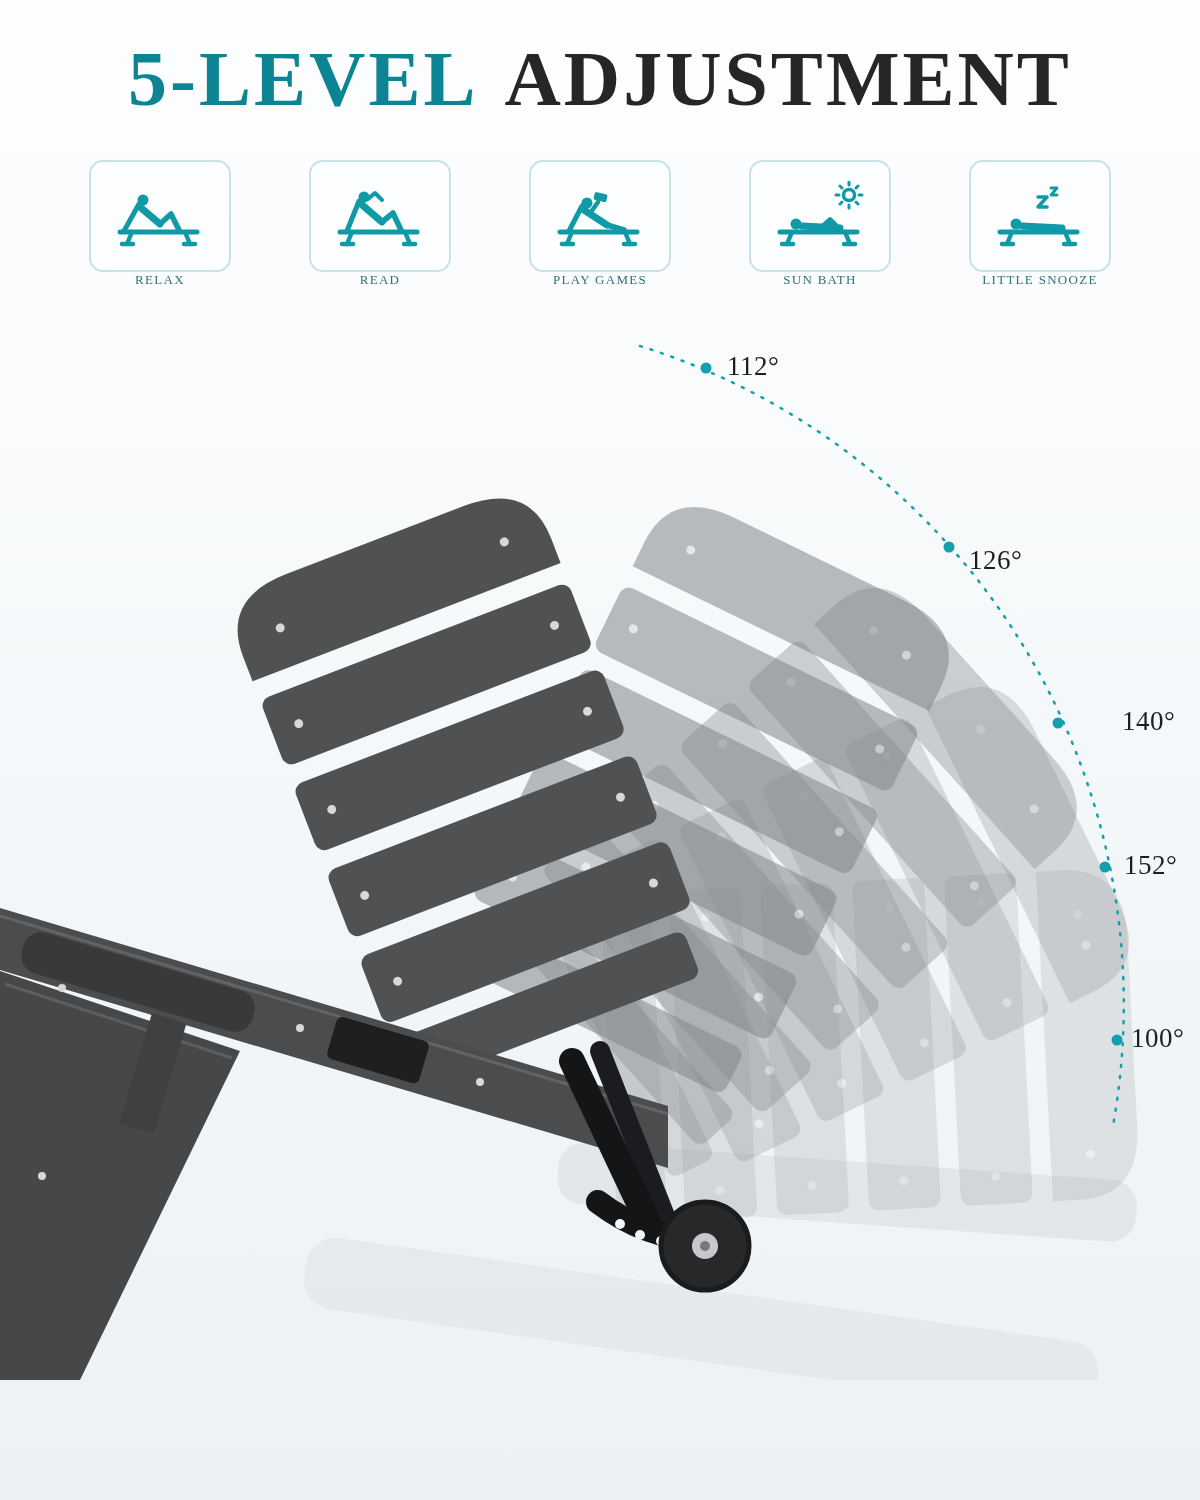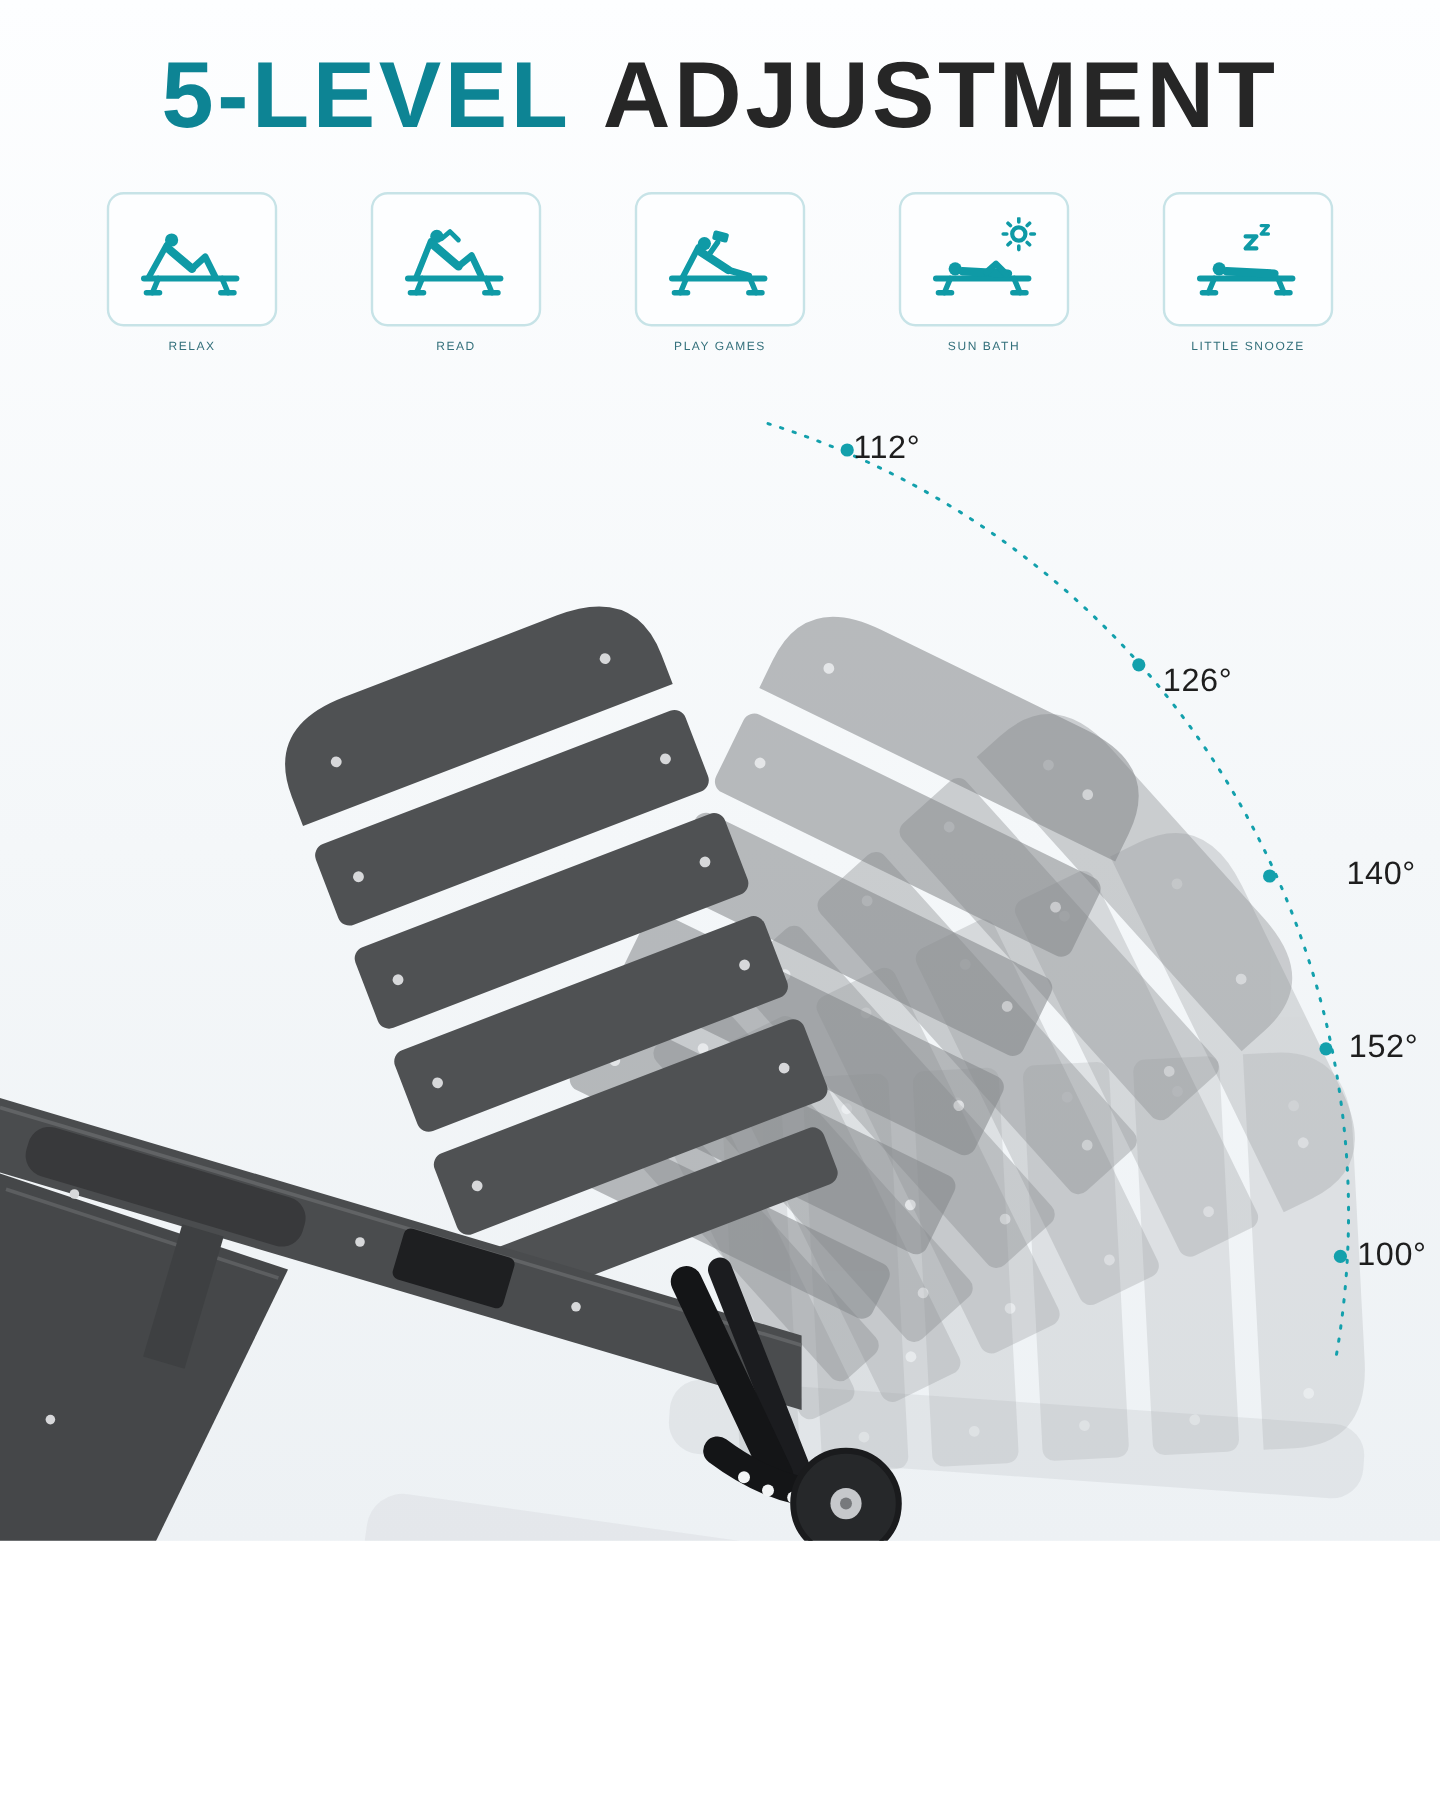--- a/index.html
+++ b/index.html
@@ -4,23 +4,24 @@
 <style>
   * { margin:0; padding:0; box-sizing:border-box; }
   html,body { width:1200px; height:1500px; }
   body {
     font-family:"Liberation Sans", sans-serif;
     background:#ffffff;
     overflow:hidden;
   }
   .page {
     position:relative;
-    width:1200px; height:1284px;
+    width:1200px; height:1500px;
     background:linear-gradient(180deg,#fdfeff 0%, #f4f7f9 55%, #edf1f4 100%);
     overflow:hidden;
+    font-family:Liberation Serif, serif;
   }
   .header {
     padding-top:40px;
     text-align:center;
   }
   .title {
     display:flex;
     justify-content:center;
     align-items:baseline;
     gap:26px;
@@ -54,22 +55,22 @@
   .feature .card {
     width:142px; height:112px;
     border:2px solid #c7e3e7;
     border-radius:14px;
     background:#fdfeff;
     display:flex;
     align-items:center;
     justify-content:center;
   }
   .feature .feature-label {
-    margin-top:12px;
-    font-size:10px;
+    margin-top:0;
+    font-size:13px;
     letter-spacing:1.3px;
     color:#33707b;
     font-weight:500;
     white-space:nowrap;
   }
   .illustration {
     position:relative;
     margin-top:28px;
     width:1200px;
     height:1064px;
@@ -258,20 +259,20 @@
       <g>
         <path d="M 640 30 A 690 690 0 0 1 1113 810" fill="none" stroke="#13a0ac" stroke-width="2.5" stroke-dasharray="2 9" stroke-linecap="round"></path>
         <circle cx="706" cy="52" r="5.5" fill="#13a0ac"></circle>
         <circle cx="949" cy="231" r="5.5" fill="#13a0ac"></circle>
         <circle cx="1058" cy="407" r="5.5" fill="#13a0ac"></circle>
         <circle cx="1105" cy="551" r="5.5" fill="#13a0ac"></circle>
         <circle cx="1117" cy="724" r="5.5" fill="#13a0ac"></circle>
       </g>
     </svg>
 
-    <span class="angle-label" style="left:711px; top:35px;">112°</span>
+    <span class="angle-label" style="left:727px; top:35px;">112°</span>
     <span class="angle-label" style="left:969px; top:229px;">126°</span>
     <span class="angle-label" style="left:1078px; top:390px;margin-left:44px;">140°</span>
     <span class="angle-label" style="left:1124px; top:534px;">152°</span>
     <span class="angle-label" style="left:1131px; top:707px;">100°</span>
 
   </div>
 </div>
 
 </body></html>

